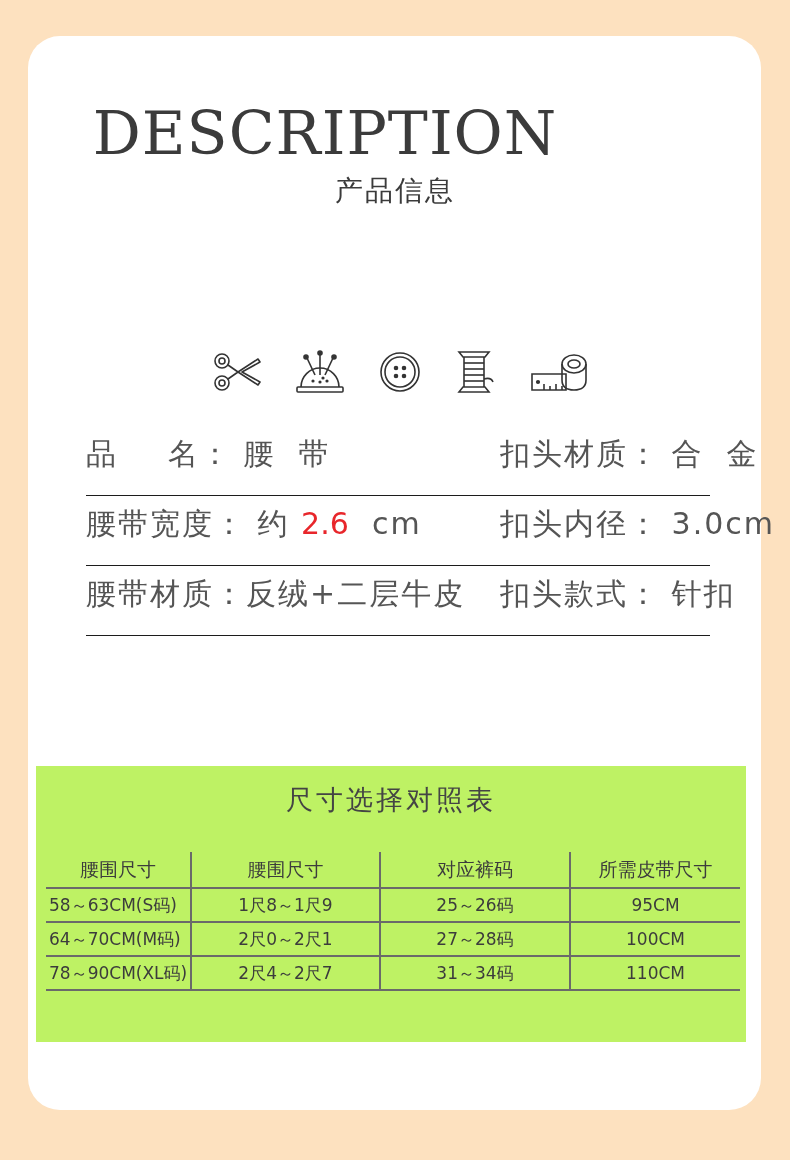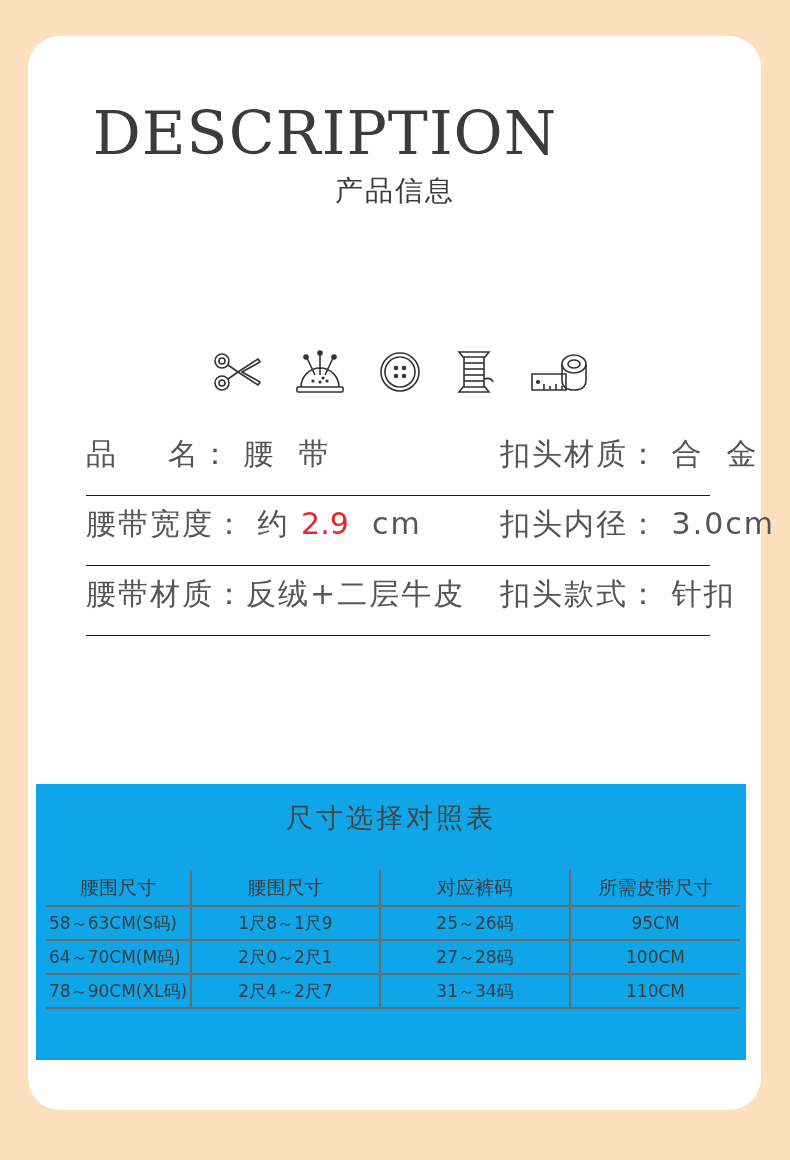--- a/index.html
+++ b/index.html
@@ -54,23 +54,23 @@
       font-size: 30px;
       color: #555;
     }
     .spec-row:first-child { height: 66px; }
     .spec-row .left { position: absolute; left: 0; bottom: 20px; letter-spacing: 2px; white-space: nowrap; }
     .spec-row .right { position: absolute; left: 414px; bottom: 20px; letter-spacing: 2px; white-space: nowrap; }
     .spec-row .hl { color: #e8262b; letter-spacing: 0; }
     .spec-row .gap-wide { display: inline-block; width: 50px; }
     .size-panel {
       position: absolute;
-      left: 36px; top: 784px;
+      left: 36px; top: 766px;
       width: 710px; height: 276px;
-      background: #0ea5e9;
+      background: #bef264;
     }
     .size-title {
       position: absolute;
       left: 0; top: 16px; width: 710px;
       text-align: center;
       font-size: 27px;
       letter-spacing: 3px;
       color: #444;
     }
     table.size-table {
@@ -180,21 +180,21 @@
   <div class="spec-row">
     <span class="left">
       <span>品</span><span class="gap-wide"></span><span>名：</span> <span style="white-space:pre">腰  带</span>
     </span>
     <span class="right">
       <span>扣头材质：</span> <span style="white-space:pre">合  金</span>
     </span>
   </div>
   <div class="spec-row">
     <span class="left">
-      <span>腰带宽度：</span> <span>约</span> <span class="hl">2.9</span>&nbsp;&nbsp;<span>cm</span>
+      <span>腰带宽度：</span> <span>约</span> <span class="hl">2.6</span>&nbsp;&nbsp;<span>cm</span>
     </span>
     <span class="right">
       <span>扣头内径：</span> <span>3.0cm</span>
     </span>
   </div>
   <div class="spec-row">
     <span class="left">
       <span>腰带材质：</span><span>反绒+二层牛皮</span>
     </span>
     <span class="right">

